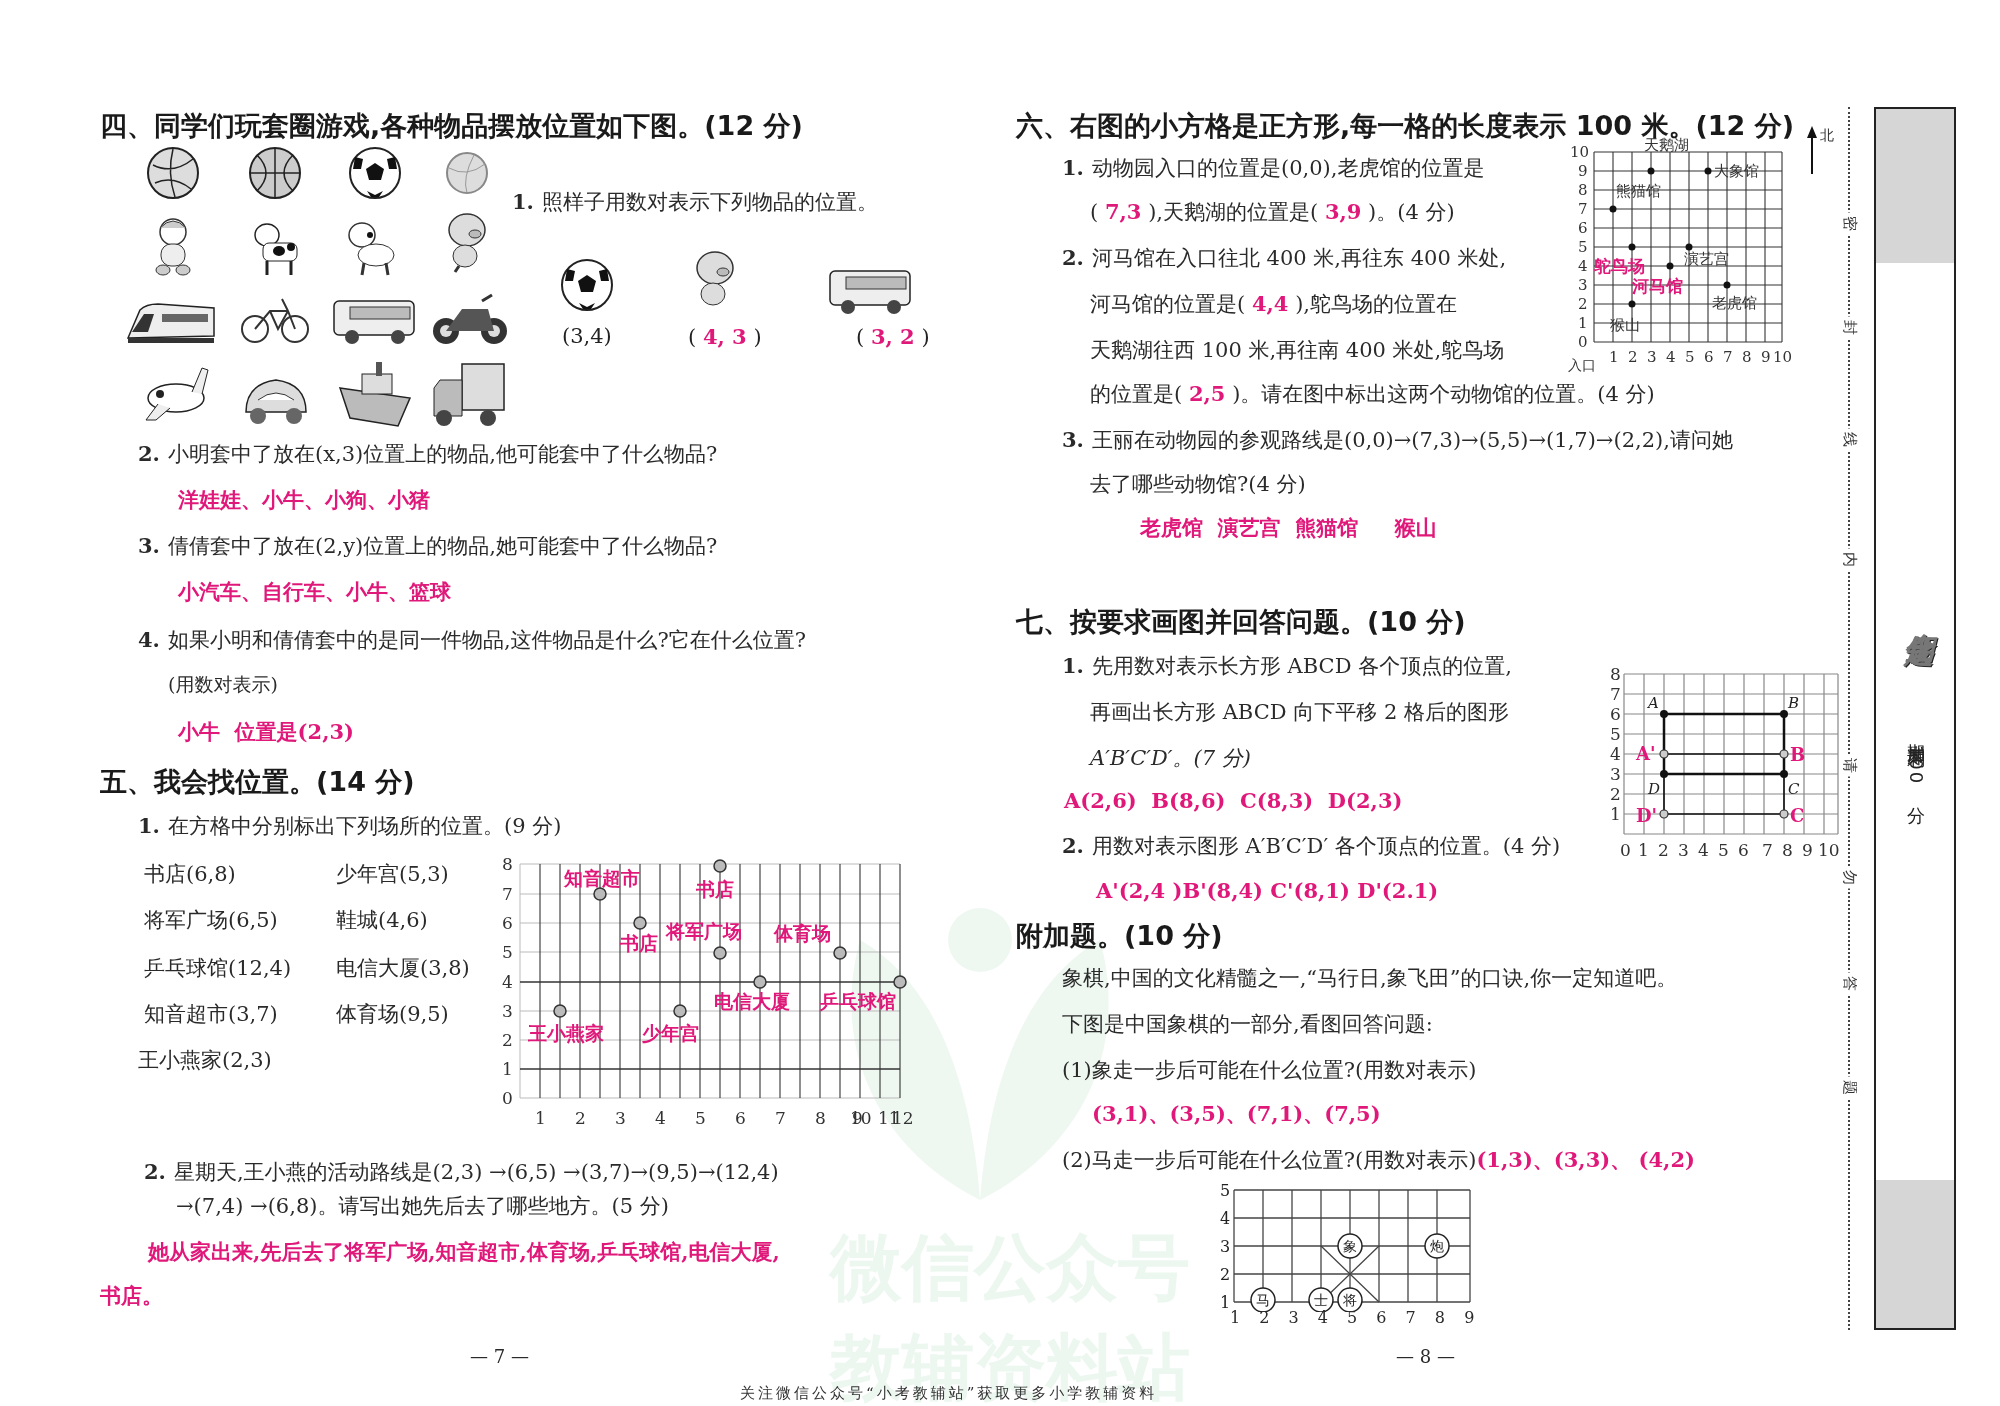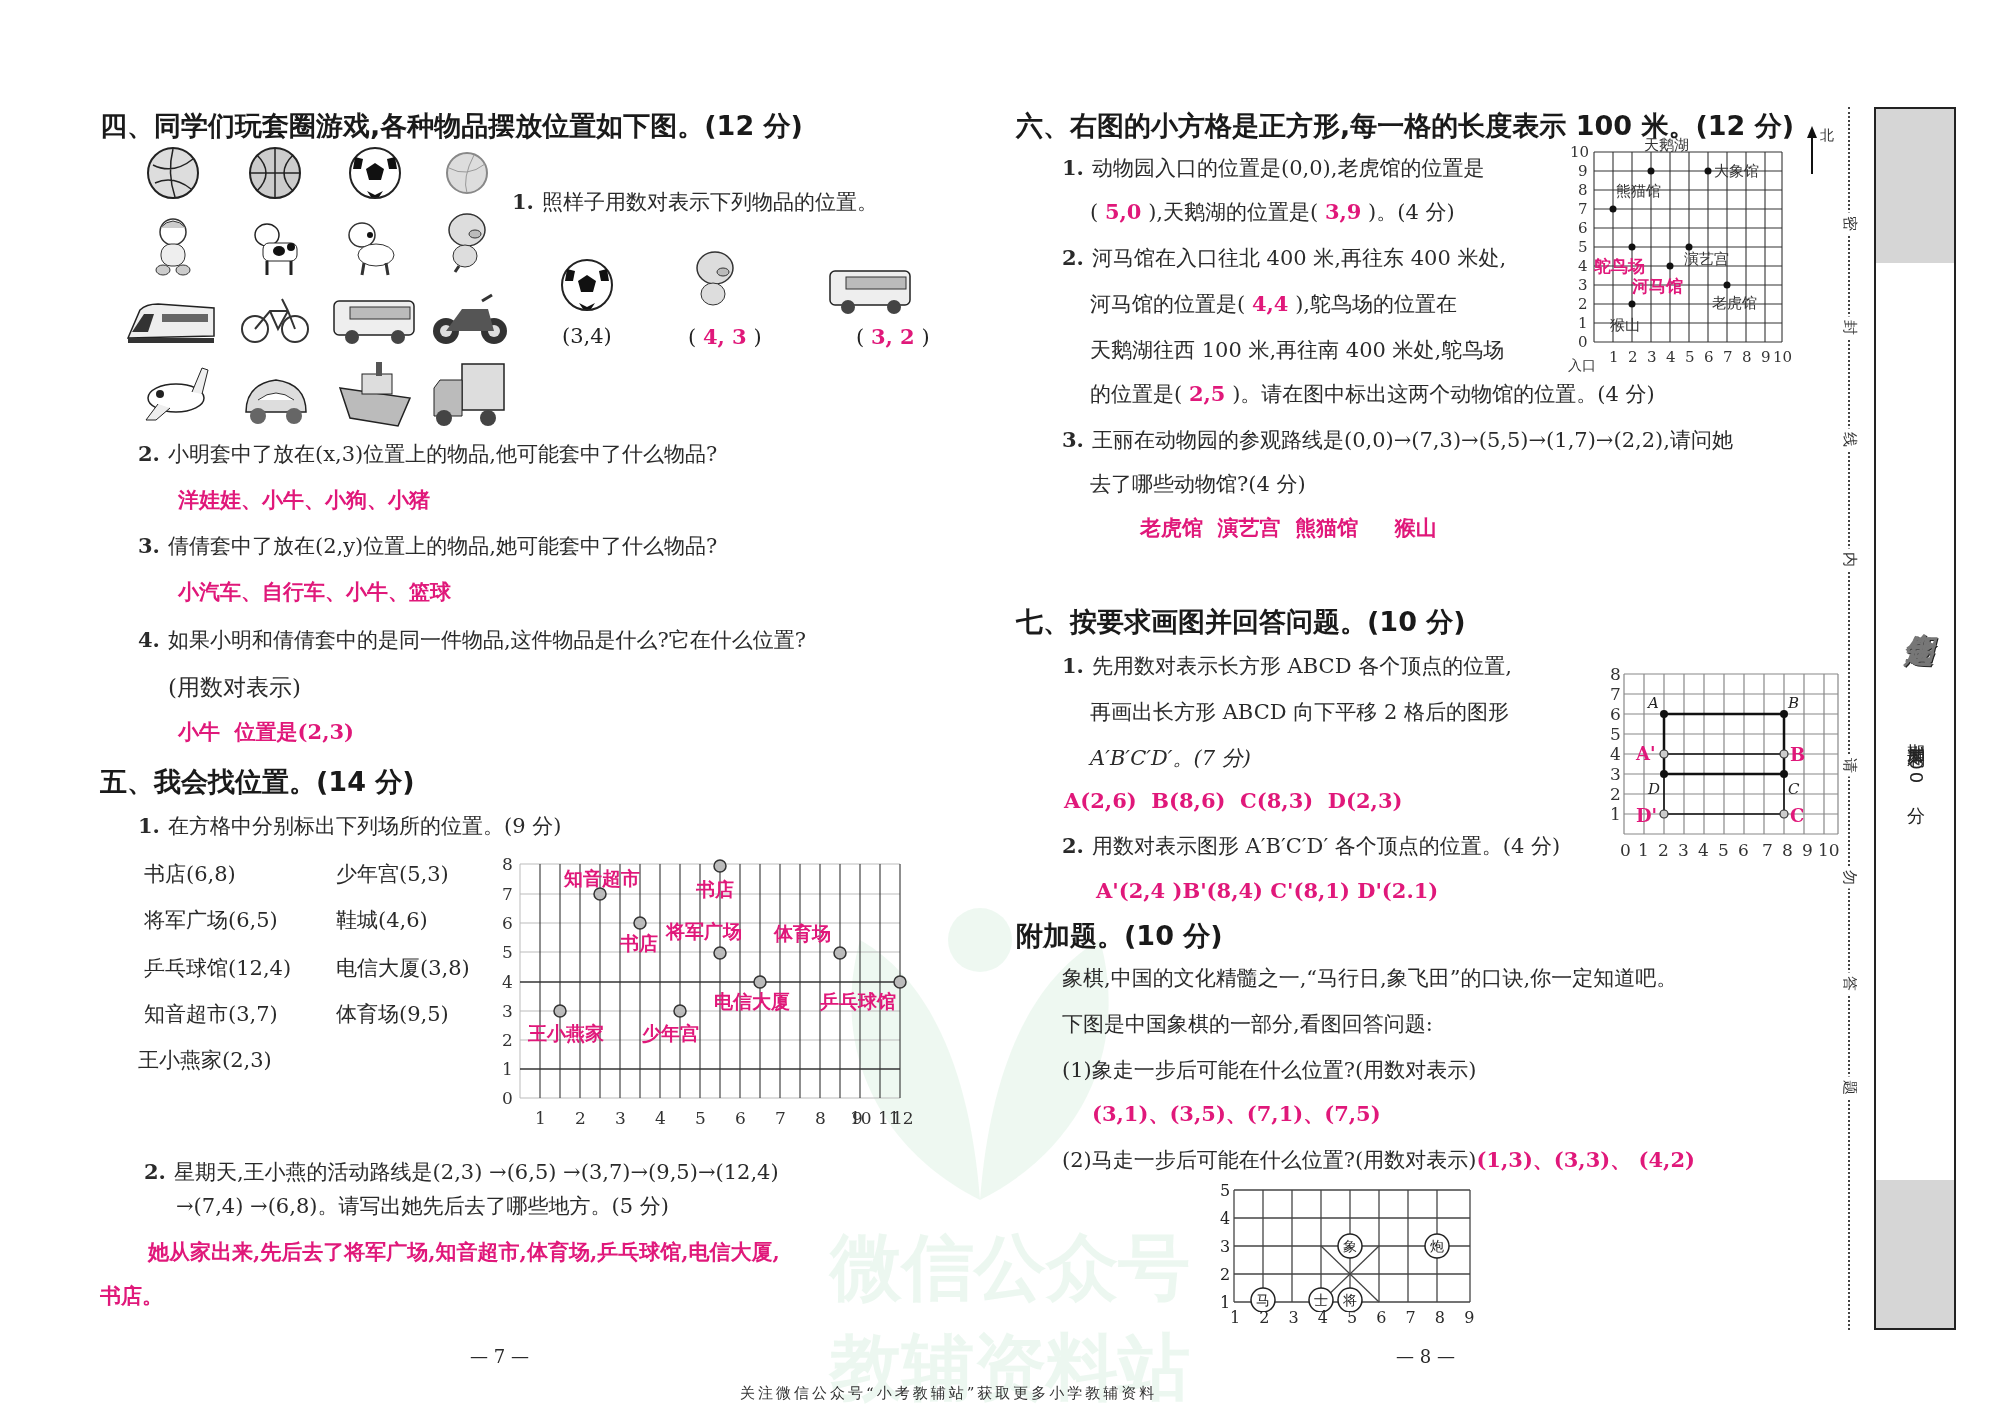--- a/index.html
+++ b/index.html
@@ -198,21 +198,21 @@
 <div class="pic-label" style="left:688px; top:324px;"><span>(</span> <span class="ans">4, 3</span> <span>)</span></div>
 <div class="pic-label" style="left:856px; top:324px;"><span>(</span> <span class="ans">3, 2</span> <span>)</span></div>
 
 <div class="abs txt" style="left:138px; top:440px;"><span class="num">2.</span><span>小明套中了放在(x,3)位置上的物品,他可能套中了什么物品?</span></div>
 <div class="abs ans" style="left:178px; top:486px;text-align:center;">洋娃娃、小牛、小狗、小猪</div>
 
 <div class="abs txt" style="left:138px; top:532px;"><span class="num">3.</span><span>倩倩套中了放在(2,y)位置上的物品,她可能套中了什么物品?</span></div>
 <div class="abs ans" style="left:178px; top:578px;">小汽车、自行车、小牛、篮球</div>
 
 <div class="abs txt" style="left:138px; top:626px;"><span class="num">4.</span><span>如果小明和倩倩套中的是同一件物品,这件物品是什么?它在什么位置?</span></div>
-<div class="abs txt" style="left:168px; top:672px; font-size:23px;">(用数对表示)</div>
+<div class="abs txt" style="left:168px; top:672px; font-size:19px;">(用数对表示)</div>
 <div class="abs ans" style="left:178px; top:718px; white-space:pre;">小牛  位置是(2,3)</div>
 
 <div class="abs head" style="left:100px; top:764px;">五、我会找位置。(14 分)</div>
 <div class="abs txt" style="left:138px; top:812px;"><span class="num">1.</span><span>在方格中分别标出下列场所的位置。(9 分)</span></div>
 
 <div>
   <div class="abs txt" style="left:144px; top:860px;">书店(6,8)</div>
   <div class="abs txt" style="left:336px; top:860px;">少年宫(5,3)</div>
   <div class="abs txt" style="left:144px; top:906px;">将军广场(6,5)</div>
   <div class="abs txt" style="left:336px; top:906px;">鞋城(4,6)</div>
@@ -309,21 +309,21 @@
 <div class="abs txt" style="left:144px; top:1146px;margin-top:12px;"><span class="num">2.</span><span>星期天,王小燕的活动路线是(2,3) →(6,5) →(3,7)→(9,5)→(12,4)</span></div>
 <div class="abs txt" style="left:176px; top:1192px;">→(7,4) →(6,8)。请写出她先后去了哪些地方。(5 分)</div>
 <div class="abs ans" style="left:148px; top:1238px;">她从家出来,先后去了将军广场,知音超市,体育场,乒乓球馆,电信大厦,</div>
 <div class="abs ans" style="left:100px; top:1282px;">书店。</div>
 
 <div class="abs txt" style="left:470px; top:1346px; font-size:18px;">— 7 —</div>
 
 <div class="abs head" style="left:1016px; top:108px;">六、右图的小方格是正方形,每一格的长度表示 100 米。(12 分)</div>
 
 <div class="abs txt" style="left:1062px; top:154px;"><span class="num">1.</span><span>动物园入口的位置是(0,0),老虎馆的位置是</span></div>
-<div class="abs txt" style="left:1090px; top:198px;"><span>(</span> <span class="ans">5,0</span> <span>),天鹅湖的位置是(</span> <span class="ans">3,9</span> <span>)。(4 分)</span></div>
+<div class="abs txt" style="left:1090px; top:198px;"><span>(</span> <span class="ans">7,3</span> <span>),天鹅湖的位置是(</span> <span class="ans">3,9</span> <span>)。(4 分)</span></div>
 
 <div class="abs txt" style="left:1062px; top:244px;"><span class="num">2.</span><span>河马馆在入口往北 400 米,再往东 400 米处,</span></div>
 <div class="abs txt" style="left:1090px; top:290px;"><span>河马馆的位置是(</span> <span class="ans">4,4</span> <span>),鸵鸟场的位置在</span></div>
 <div class="abs txt" style="left:1090px; top:336px;">天鹅湖往西 100 米,再往南 400 米处,鸵鸟场</div>
 <div class="abs txt" style="left:1090px; top:380px;"><span>的位置是(</span> <span class="ans">2,5</span> <span>)。请在图中标出这两个动物馆的位置。(4 分)</span></div>
 
 <svg class="abs" style="left:1568px; top:124px;" width="300" height="250" viewBox="0 0 300 250">
   <g stroke="#333" stroke-width="1.1">
     <line x1="26" y1="28" x2="214" y2="28"></line>
       <line x1="26" y1="47" x2="214" y2="47"></line>

